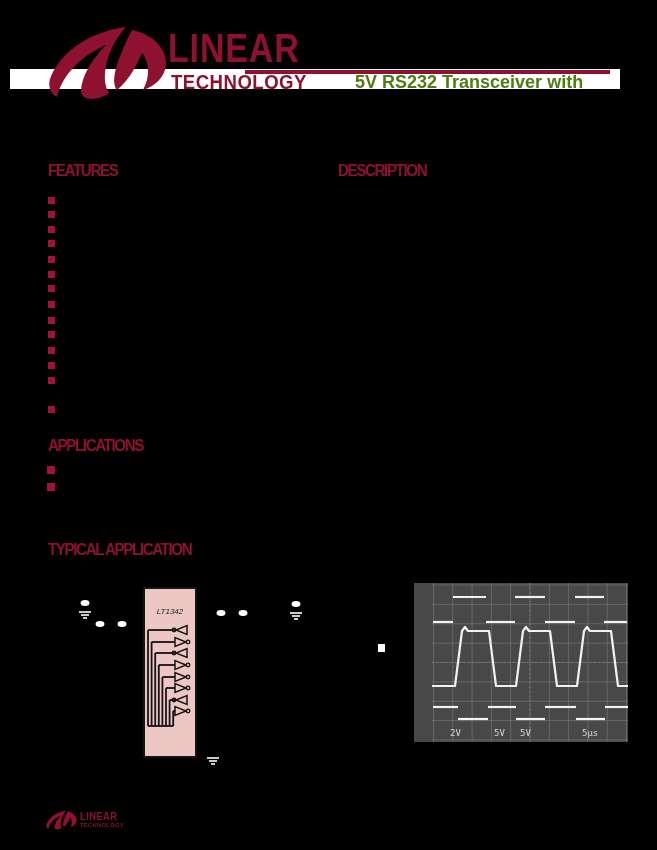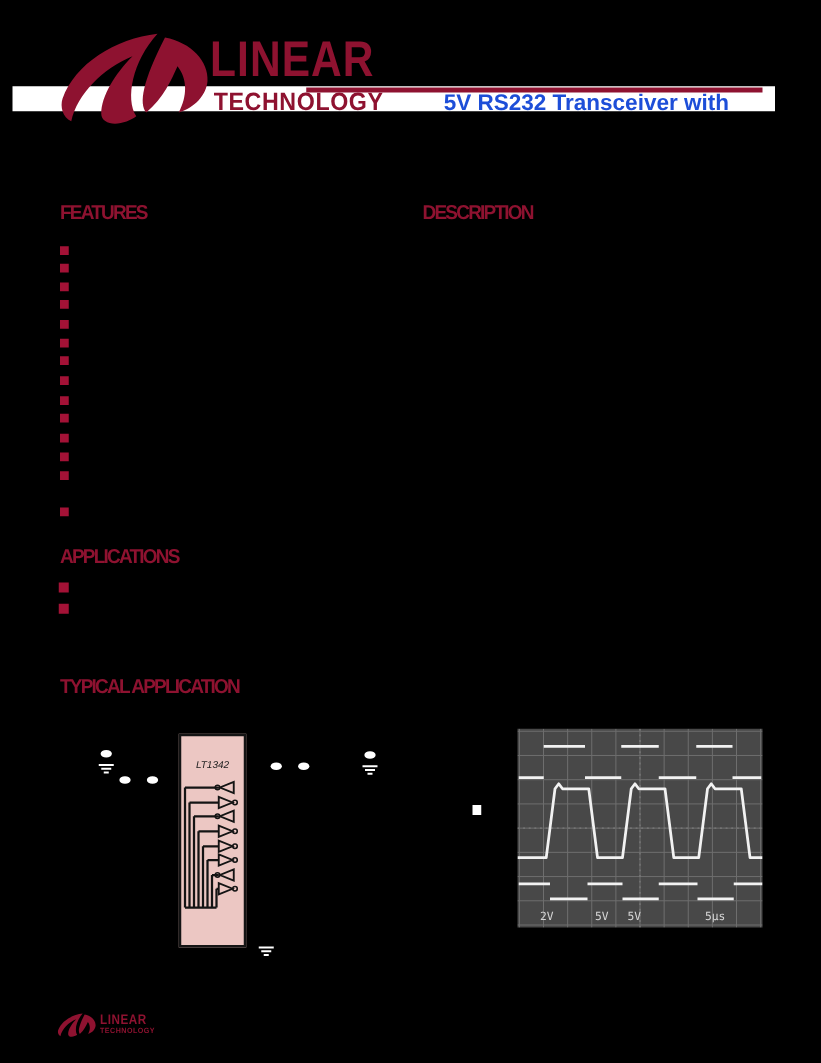--- a/index.html
+++ b/index.html
@@ -1,21 +1,21 @@
 <!DOCTYPE html>
 <html><head>
 <meta charset="utf-8">
 <style>
   html,body{margin:0;padding:0;}
   body{width:657px;height:850px;background:#000;position:relative;overflow:hidden;
        font-family:"Liberation Sans",sans-serif;}
   .abs{position:absolute;}
   
   #white-band{left:10px;top:69px;width:610px;height:20px;background:#ffffff;overflow:hidden;}
-  #page-title{position:absolute;left:345px;top:3px;font-size:18px;font-weight:700;color:#1d4ed8;
+  #page-title{position:absolute;left:345px;top:3px;font-size:18px;font-weight:700;color:#4d7c0f;
               white-space:nowrap;letter-spacing:0px;}
   #header-rule{left:245px;top:70px;width:365px;height:4px;background:#8e1230;}
   #brand-linear{left:168px;top:28px;font-size:40px;font-weight:900;color:#8e1230;
                 transform:scaleX(0.85);transform-origin:left top;letter-spacing:1px;white-space:nowrap;line-height:1;}
   #brand-technology{left:171px;top:72px;font-size:20px;font-weight:900;color:#8e1230;
                 transform:scaleX(0.93);transform-origin:left top;letter-spacing:0.5px;white-space:nowrap;line-height:1;}
   #logo-mark{left:48px;top:25px;}
   
   .lt-heading{font-size:16px;font-weight:900;color:#8e1230;letter-spacing:-1.5px;
               transform:scaleX(0.95);transform-origin:left top;white-space:nowrap;line-height:1;}
@@ -23,21 +23,21 @@
   #description-heading{left:338px;top:163px;}
   #applications-heading{left:48px;top:438px;}
   #typical-heading{left:48px;top:542px;}
   .bullet{position:absolute;background:#a31236;}
   
   #chip{left:143px;top:587px;width:54px;height:171px;background:#ecc7c3;border:2px solid #141414;box-sizing:border-box;font-style:italic;}
   #chip-label{position:absolute;left:0;top:18px;width:100%;text-align:center;font-size:8px;color:#222;font-weight:400;}
   #gates-svg{left:143px;top:587px;}
   #marks-svg{left:0;top:0;pointer-events:none;}
   
-  #scope{left:414px;top:583px;width:196px;height:159px;background:#484848;}
+  #scope{left:414px;top:583px;width:196px;height:159px;background:#484848;padding-left:18px;}
   
   #footer-logo{left:46px;top:810px;}
   #footer-linear{left:80px;top:811px;font-size:11px;font-weight:900;color:#8e1230;
                  transform:scaleX(0.85);transform-origin:left top;letter-spacing:0.5px;line-height:1;}
   #footer-technology{left:80px;top:822px;font-size:6px;font-weight:900;color:#8e1230;
                  transform:scaleX(0.95);transform-origin:left top;letter-spacing:0.4px;line-height:1;}
 </style>
 </head>
 <body>
 

